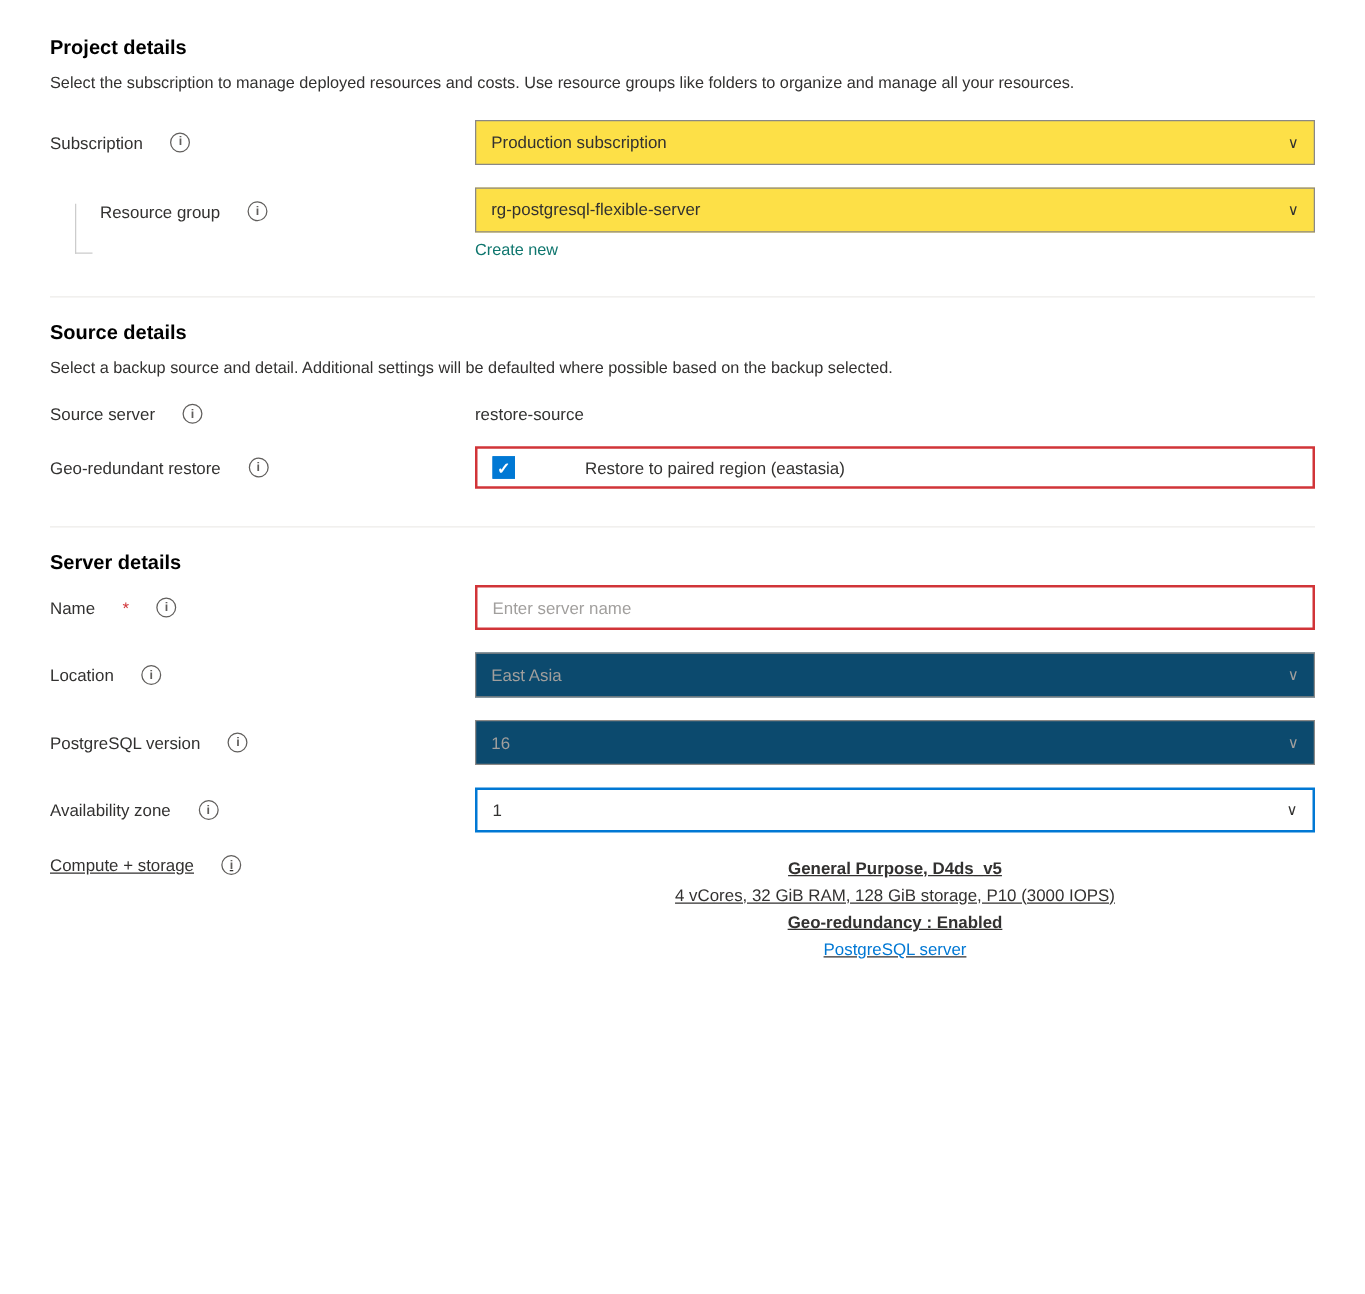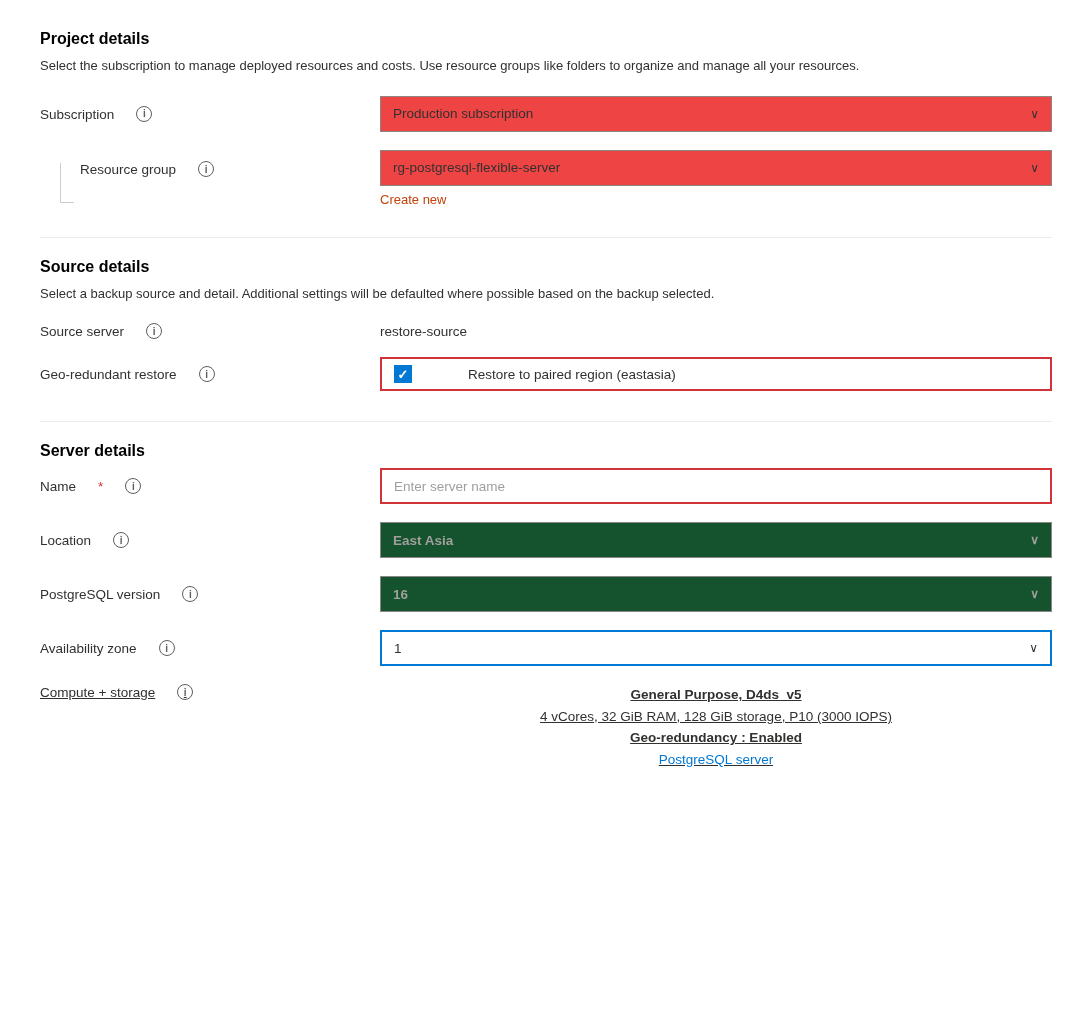--- a/index.html
+++ b/index.html
@@ -62,44 +62,43 @@
       font-style: normal;
       font-weight: 600;
     }
     .control-col {
       flex: 1;
     }
     .dropdown {
       width: 100%;
       height: 36px;
       border: 1px solid #8a8886;
-      background: #ef4444;
+      background: #fde047;
       display: flex;
       align-items: center;
       justify-content: space-between;
       padding: 0 12px;
       cursor: pointer;
       font-size: 13.5px;
       color: #323130;
     }
     .dropdown.disabled {
-      background: #14532d;
+      background: #0c4a6e;
       color: #a19f9d;
       cursor: default;
-      font-weight: bold;
     }
     .dropdown-chevron {
       font-size: 12px;
       color: #323130;
     }
     .dropdown.disabled .dropdown-chevron {
       color: #a19f9d;
     }
     .create-new-link {
-      color: #c2410c;
+      color: #0f766e;
       font-size: 13px;
       cursor: pointer;
       margin-top: 6px;
       display: inline-block;
       text-decoration: none;
     }
     .rg-indent {
       display: flex;
       align-items: flex-start;
       padding-left: 20px;

